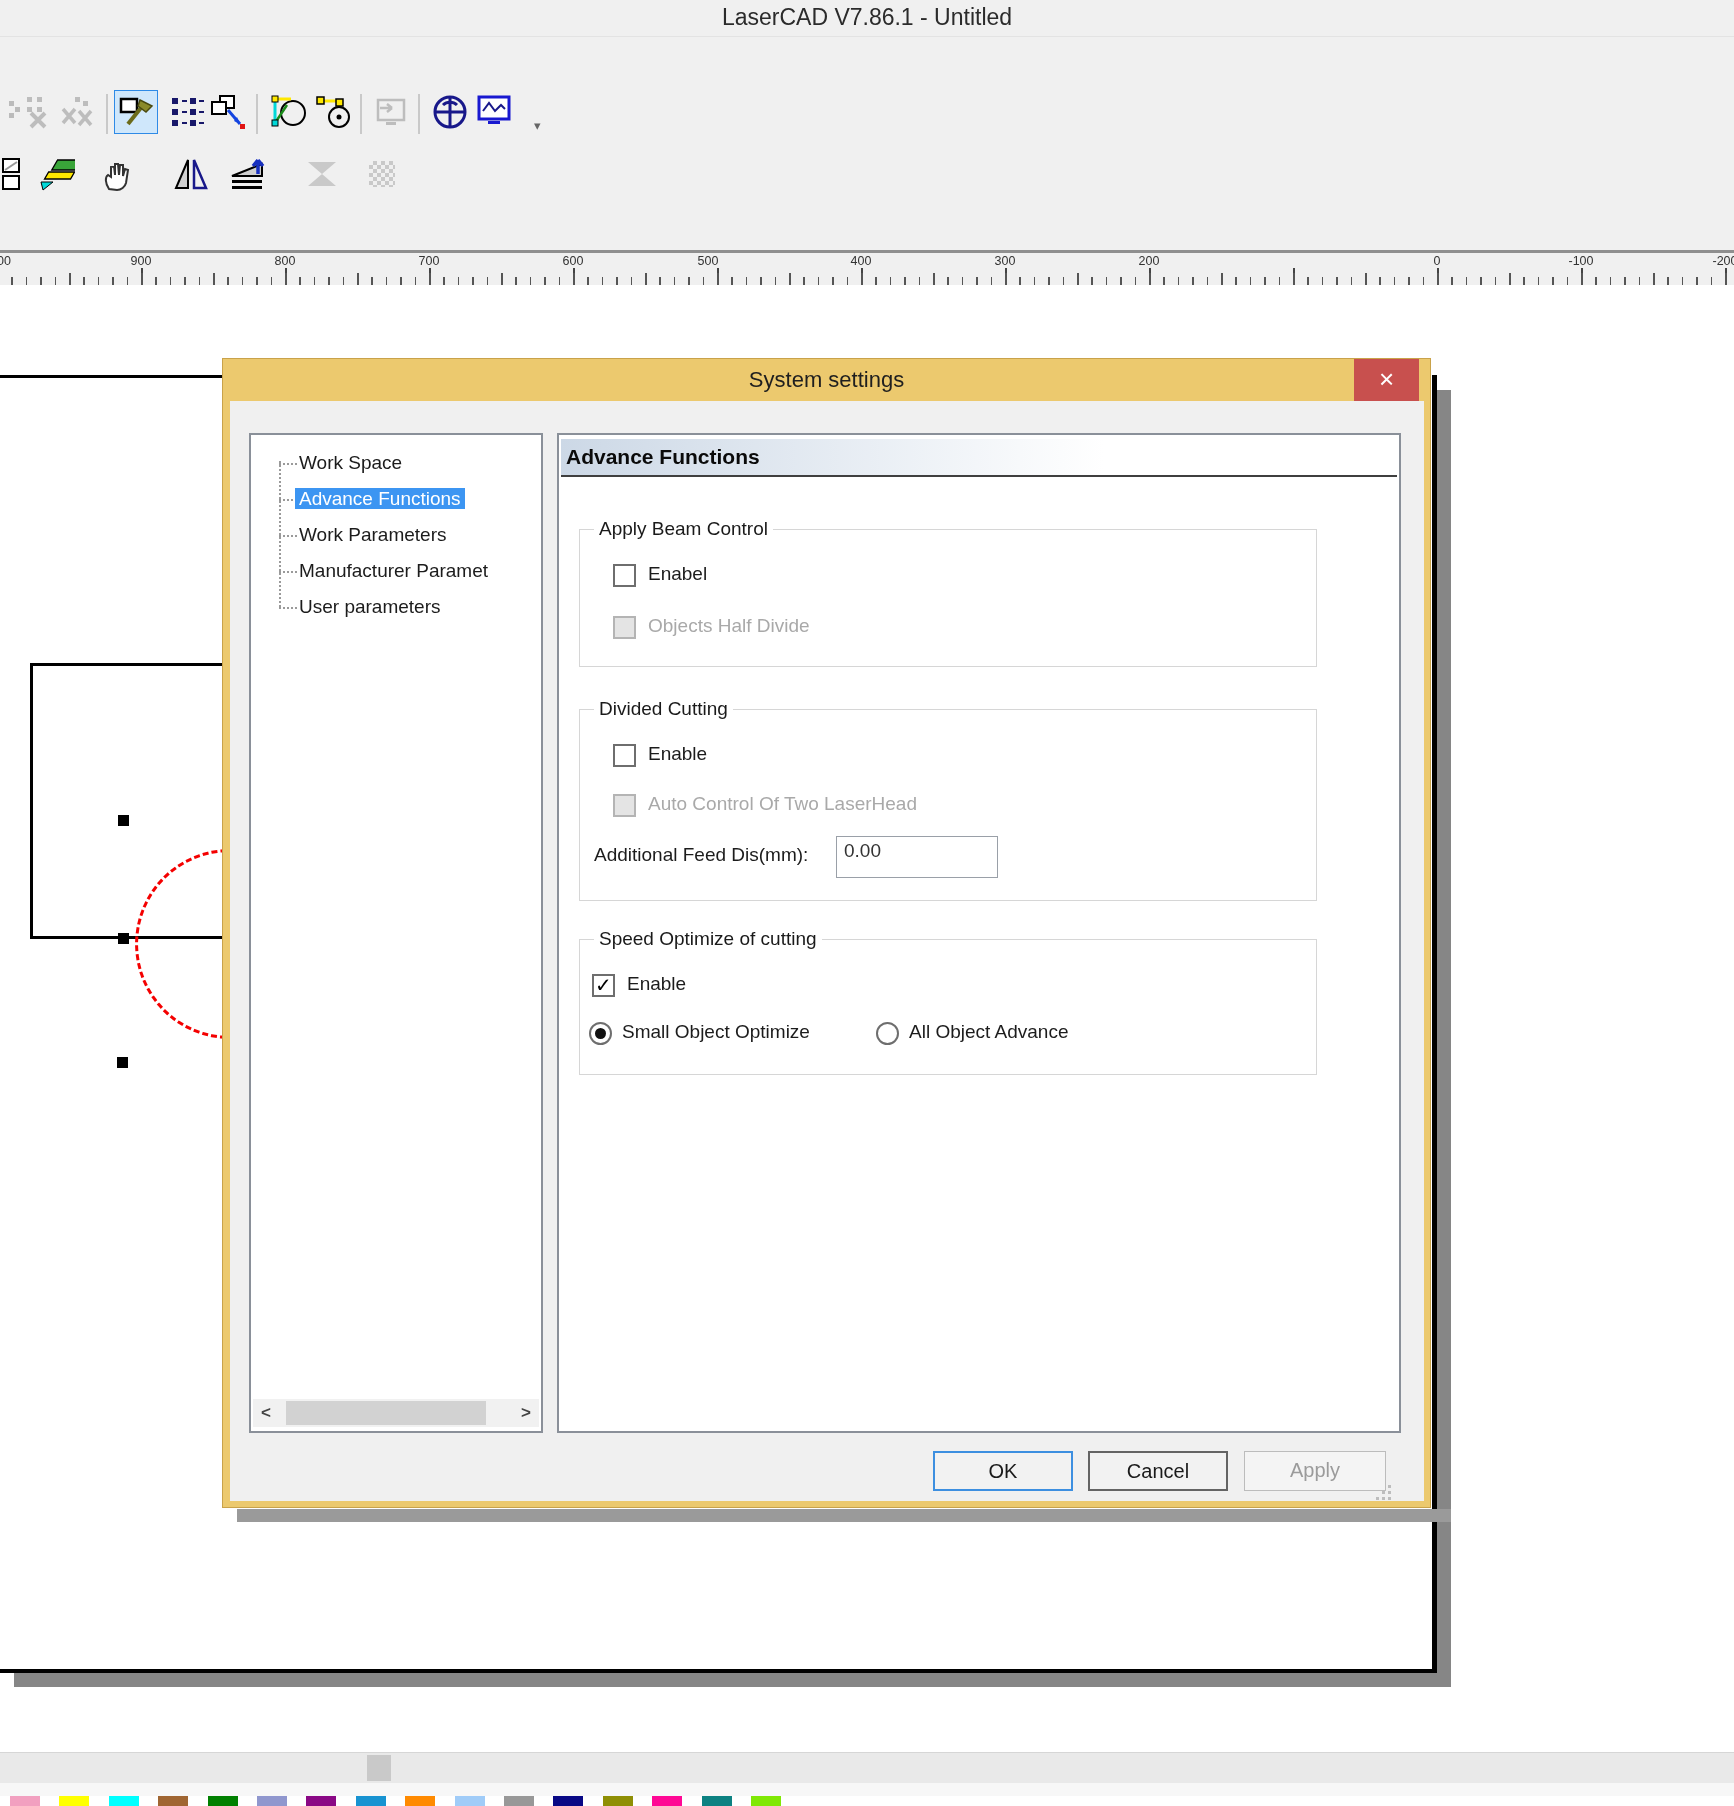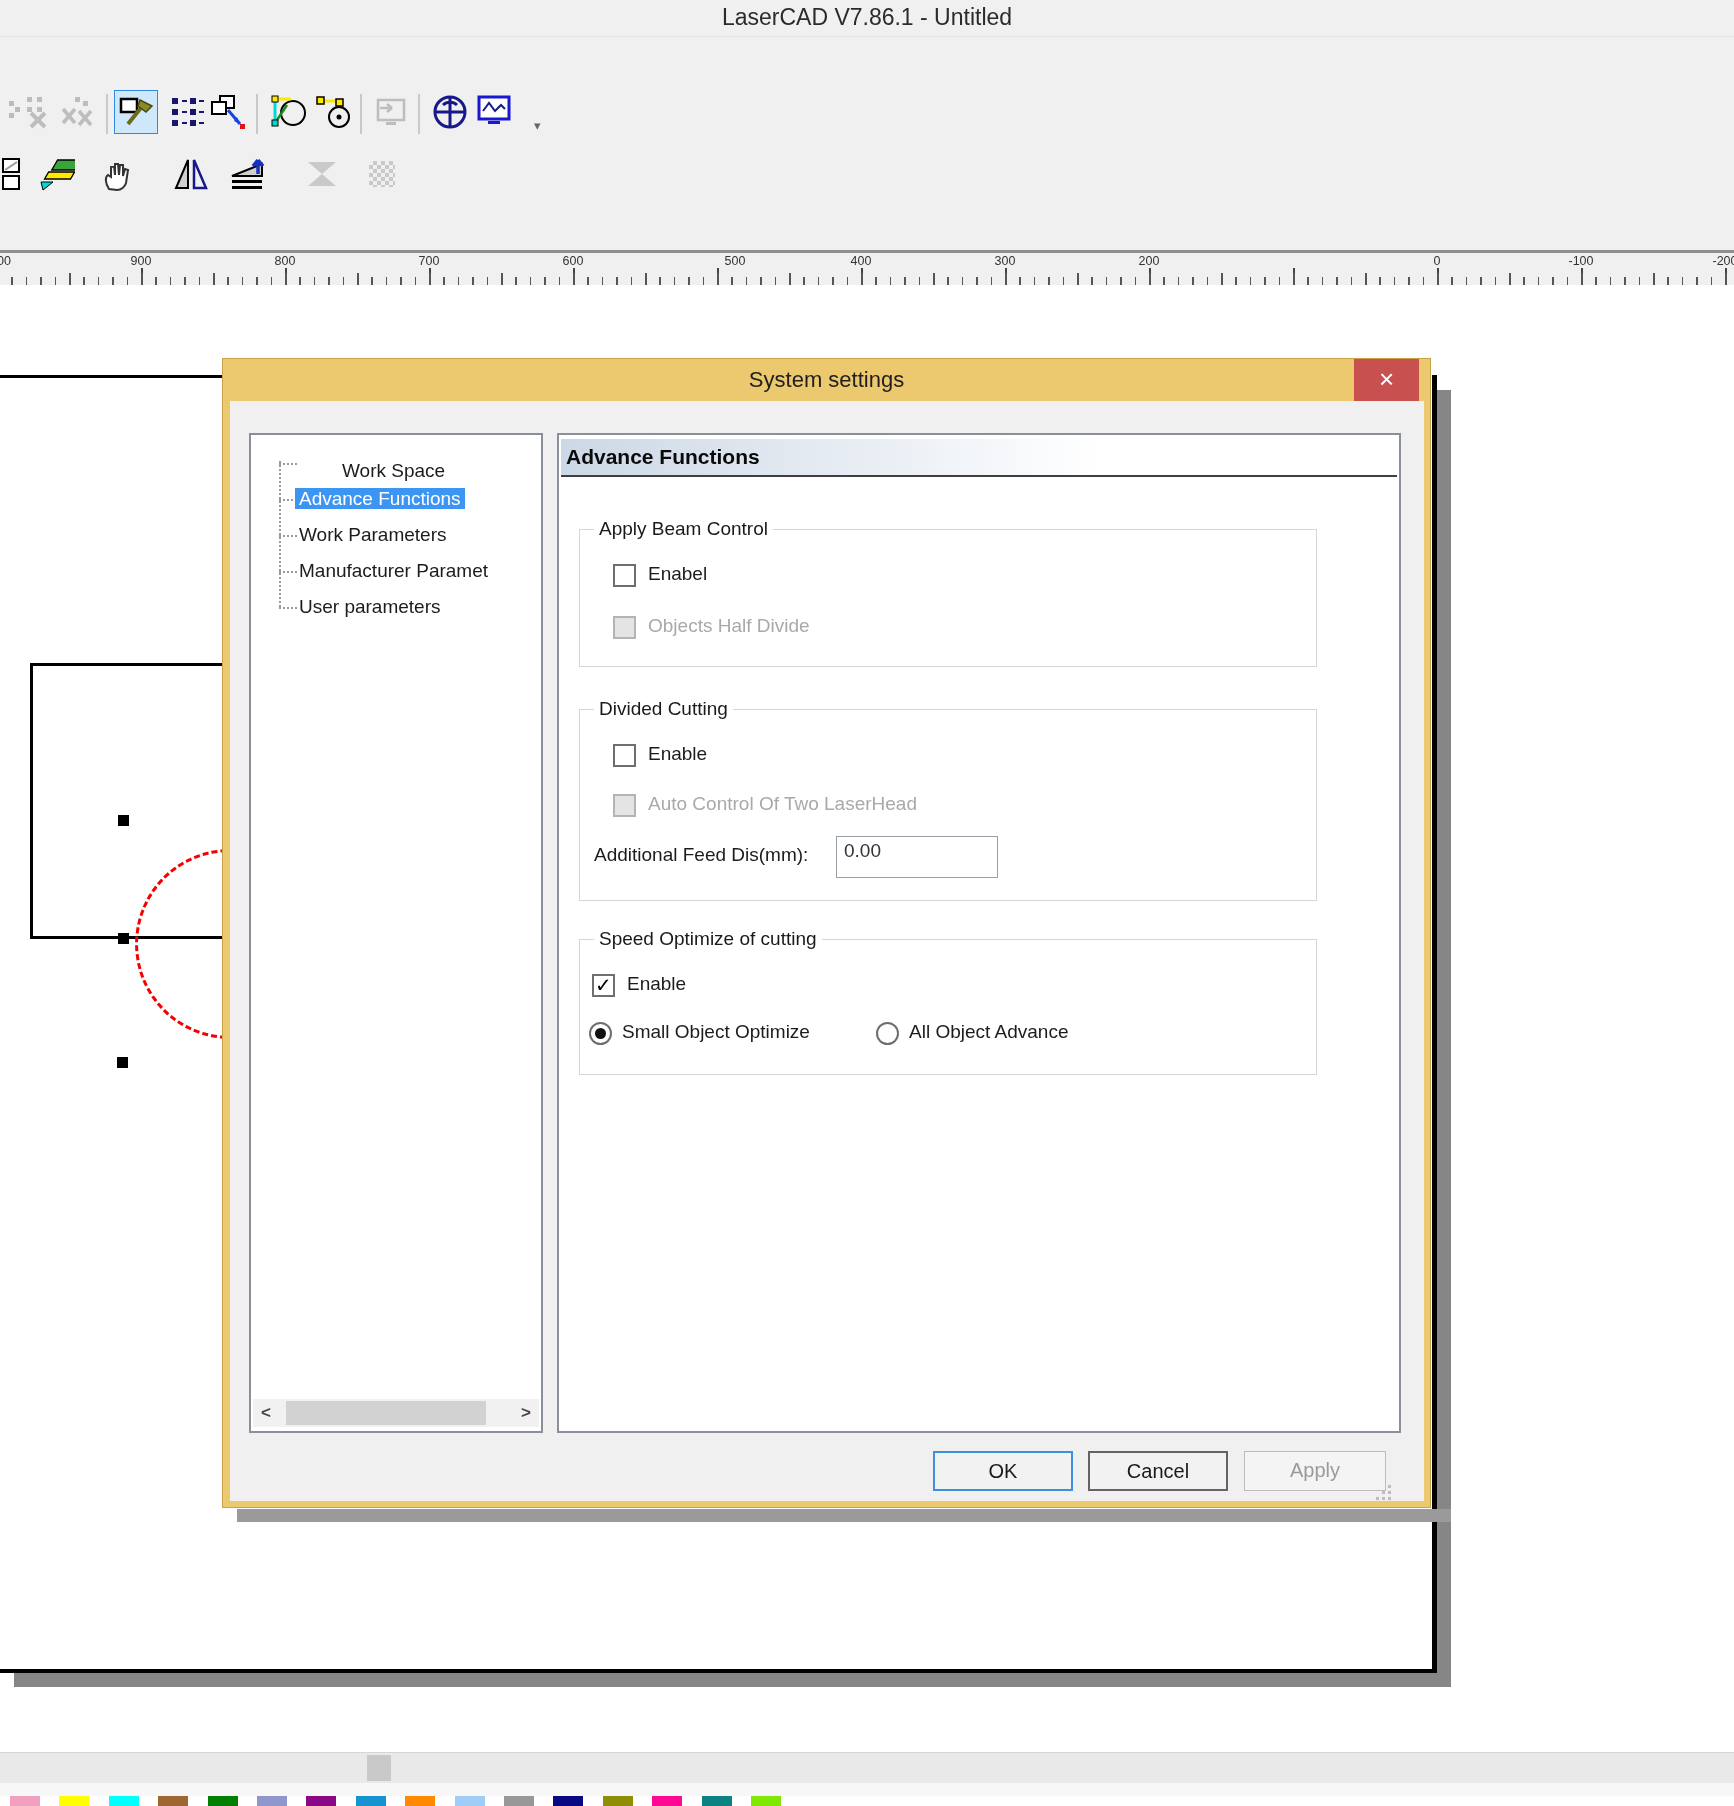--- a/index.html
+++ b/index.html
@@ -251,21 +251,21 @@
     <div class="checker"></div>
   </div>
 
   <div class="abs ruler">
     <div id="ruler-labels">
         <span class="rlabel" style="left: -3px;">1000</span>
         <span class="rlabel" style="left: 141px;">900</span>
         <span class="rlabel" style="left: 285px;">800</span>
         <span class="rlabel" style="left: 429px;">700</span>
         <span class="rlabel" style="left: 573px;">600</span>
-        <span class="rlabel" style="left: 735px;">500</span>
+        <span class="rlabel" style="left: 708px;">500</span>
         <span class="rlabel" style="left: 861px;">400</span>
         <span class="rlabel" style="left: 1005px;">300</span>
         <span class="rlabel" style="left: 1149px;">200</span>
         <span class="rlabel" style="left: 1293px; margin-top: 40px;">100</span>
         <span class="rlabel" style="left: 1437px;">0</span>
         <span class="rlabel" style="left: 1581px;">-100</span>
         <span class="rlabel" style="left: 1725px;">-200</span>
       </div>
     <div class="ticks t-major abs" style="bottom:0;"></div>
     <div class="ticks t-mid abs" style="bottom:0;"></div>
@@ -295,21 +295,21 @@
     <div class="abs dlg-body">
 
       <div class="abs panel tree-panel">
         <div class="abs tree-vline"></div>
         <div class="abs tree-stub" style="top:28px;"></div>
         <div class="abs tree-stub" style="top:64px;"></div>
         <div class="abs tree-stub" style="top:100px;"></div>
         <div class="abs tree-stub" style="top:136px;"></div>
         <div class="abs tree-stub" style="top:172px;"></div>
 
-        <div class="tree-item" style="top:20px;padding-left:43px;">
+        <div class="tree-item" style="top:12px;">
           <span class="lbl">Work Space</span></div>
         <div class="tree-item selected" style="top:48px;">
           <span class="lbl">Advance Functions</span></div>
         <div class="tree-item" style="top:84px;">
           <span class="lbl">Work Parameters</span></div>
         <div class="tree-item" style="top:120px;">
           <span class="lbl">Manufacturer Paramet</span></div>
         <div class="tree-item" style="top:156px;">
           <span class="lbl">User parameters</span></div>
 

